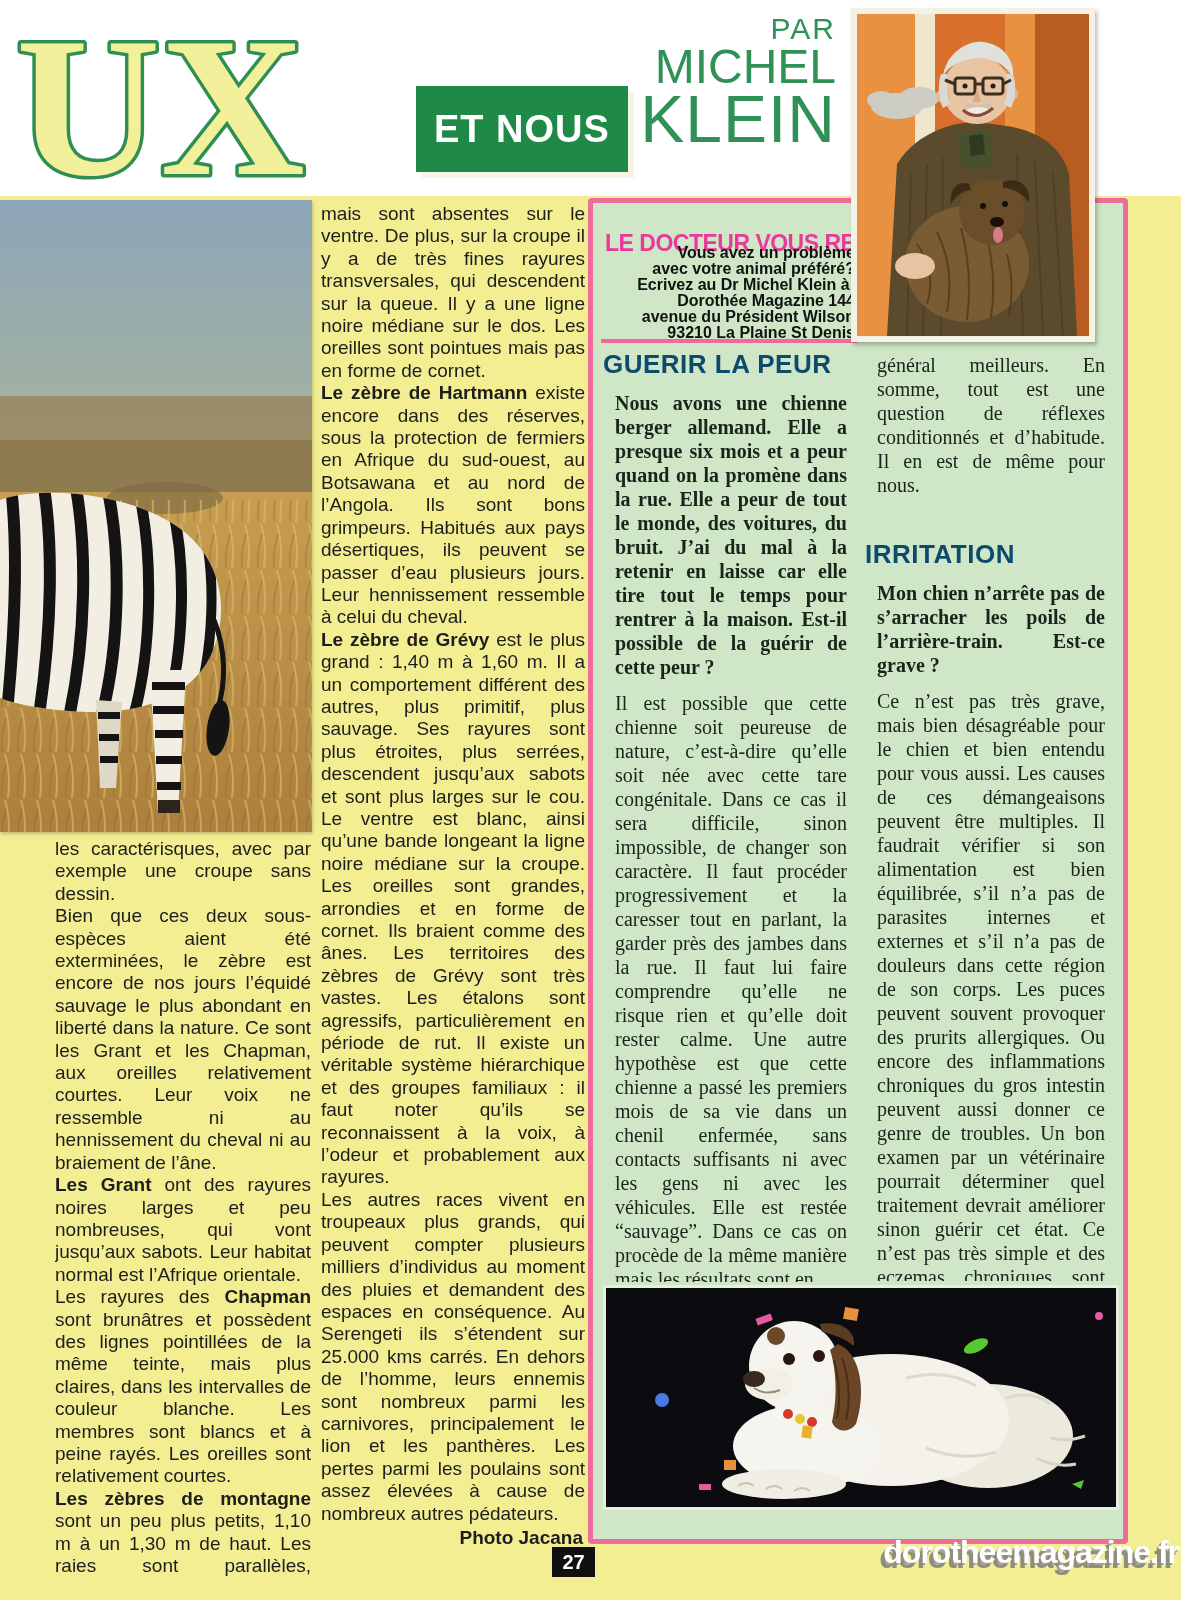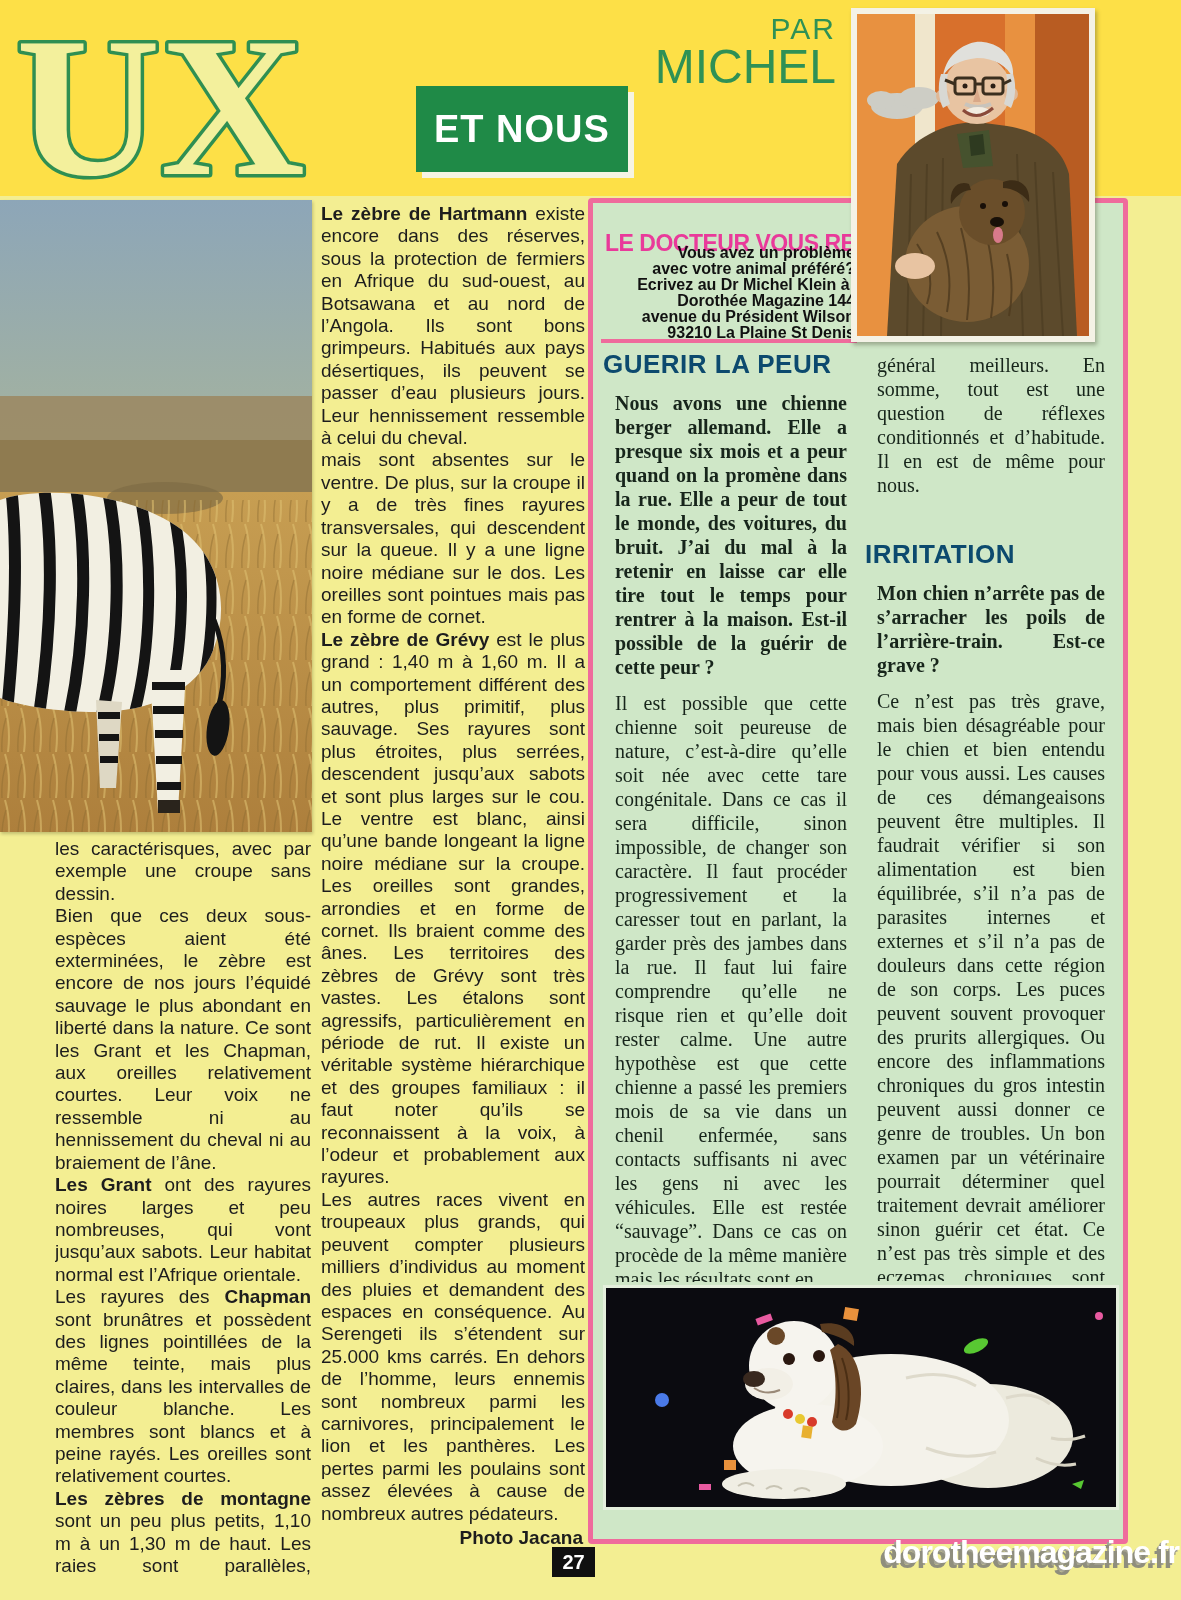--- a/index.html
+++ b/index.html
@@ -1,19 +1,19 @@
 <!DOCTYPE html>
 <html><head>
 <meta charset="utf-8">
 <style>
   html,body{margin:0;padding:0;background:#d8d4b0;}
   .page{position:relative;width:1181px;height:1600px;margin:0 auto;background:#f3ee92;overflow:hidden;
         font-family:"Liberation Sans",sans-serif;}
   
-  .banner{position:absolute;left:0;top:0;width:1181px;height:196px;background:#fde047;}
+  .banner{position:absolute;left:0;top:0;width:1181px;height:196px;background:#ffffff;}
   .ux-svg{position:absolute;left:6px;top:6px;}
   .etnous{position:absolute;left:416px;top:86px;height:52px;line-height:52px;padding:17px 18px;
           background:#1f8a47;color:#ffffff;font-weight:800;font-size:38px;letter-spacing:1px;
           box-shadow:6px 6px 0 #f6f4e4;}
   .byline{position:absolute;right:345px;top:14px;text-align:right;color:#2f9155;font-weight:400;}
   .byline .b1{font-size:30px;line-height:30px;letter-spacing:2px;}
   .byline .b2{font-size:48px;line-height:46px;letter-spacing:0px;}
   .byline .b3{font-size:66px;line-height:58px;letter-spacing:1px;}
   
   .klein-photo{position:absolute;left:851px;top:8px;width:232px;height:322px;border:6px solid #f4f2e6;
@@ -63,20 +63,21 @@
   <div class="banner">
     <svg class="ux-svg" width="640" height="190" viewBox="0 0 640 190">
       <text x="10" y="168" font-family="Liberation Serif, serif" font-weight="bold" font-size="200" fill="#f3f09c" stroke="#2f8f52" stroke-width="7" paint-order="stroke" stroke-linejoin="round">UX</text>
     </svg>
     <div class="etnous">
       <span>ET NOUS</span>
     </div>
     <div class="byline">
       <div class="b1">PAR</div>
       <div class="b2">MICHEL</div>
+      <div class="b3">KLEIN</div>
     </div>
   </div>
 
   <div class="zebra-photo">
     <svg width="312" height="632" viewBox="0 0 312 632" preserveAspectRatio="none">
       <defs>
         <linearGradient id="sky" x1="0" y1="0" x2="0" y2="1">
           <stop offset="0" stop-color="#8da6b8"></stop>
             <stop offset="1" stop-color="#a3b2a0"></stop>
         </linearGradient>
@@ -250,22 +251,22 @@
 
   <div class="article-col col1">
     <p><span>les caractérisques, avec par exemple une croupe sans dessin.</span></p>
     <p><span>Bien que ces deux sous-espèces aient été exterminées, le zèbre est encore de nos jours l’équidé sauvage le plus abondant en liberté dans la nature. Ce sont les Grant et les Chapman, aux oreilles relativement courtes. Leur voix ne ressemble ni au hennissement du cheval ni au braiement de l’âne.</span></p>
     <p><span class="lead">Les Grant</span><span> ont des rayures noires larges et peu nombreuses, qui vont jusqu’aux sabots. Leur habitat normal est l’Afrique orientale.</span></p>
     <p><span>Les rayures des </span><span class="lead">Chapman</span><span> sont brunâtres et possèdent des lignes pointillées de la même teinte, mais plus claires, dans les intervalles de couleur blanche. Les membres sont blancs et à peine rayés. Les oreilles sont relativement courtes.</span></p>
     <p><span class="lead">Les zèbres de montagne</span><span> sont un peu plus petits, 1,10 m à un 1,30 m de haut. Les raies sont parallèles, descendent jusqu’aux sabots,</span></p>
   </div>
 
   <div class="article-col col2">
+    <p><span>mais sont absentes sur le ventre. De plus, sur la croupe il y a de très fines rayures transversales, qui descendent sur la queue. Il y a une ligne noire médiane sur le dos. Les oreilles sont pointues mais pas en forme de cornet.</span></p>
     <p><span class="lead">Le zèbre de Hartmann</span><span> existe encore dans des réserves, sous la protection de fermiers en Afrique du sud-ouest, au Botsawana et au nord de l’Angola. Ils sont bons grimpeurs. Habitués aux pays désertiques, ils peuvent se passer d’eau plusieurs jours. Leur hennissement ressemble à celui du cheval.</span></p>
-    <p><span>mais sont absentes sur le ventre. De plus, sur la croupe il y a de très fines rayures transversales, qui descendent sur la queue. Il y a une ligne noire médiane sur le dos. Les oreilles sont pointues mais pas en forme de cornet.</span></p>
     <p><span class="lead">Le zèbre de Grévy</span><span> est le plus grand : 1,40 m à 1,60 m. Il a un comportement différent des autres, plus primitif, plus sauvage. Ses rayures sont plus étroites, plus serrées, descendent jusqu’aux sabots et sont plus larges sur le cou. Le ventre est blanc, ainsi qu’une bande longeant la ligne noire médiane sur la croupe. Les oreilles sont grandes, arrondies et en forme de cornet. Ils braient comme des ânes. Les territoires des zèbres de Grévy sont très vastes. Les étalons sont agressifs, particulièrement en période de rut. Il existe un véritable système hiérarchique et des groupes familiaux : il faut noter qu’ils se reconnaissent à la voix, à l’odeur et probablement aux rayures.</span></p>
     <p><span>Les autres races vivent en troupeaux plus grands, qui peuvent compter plusieurs milliers d’individus au moment des pluies et demandent des espaces en conséquence. Au Serengeti ils s’étendent sur 25.000 kms carrés. En dehors de l’homme, leurs ennemis sont nombreux parmi les carnivores, principalement le lion et les panthères. Les pertes parmi les poulains sont assez élevées à cause de nombreux autres pédateurs.</span></p>
     <div class="credit">Photo Jacana</div>
   </div>
 
   <div class="page-chip">
     <span>27</span>
   </div>
   <div class="site">dorotheemagazine.fr</div>
 

